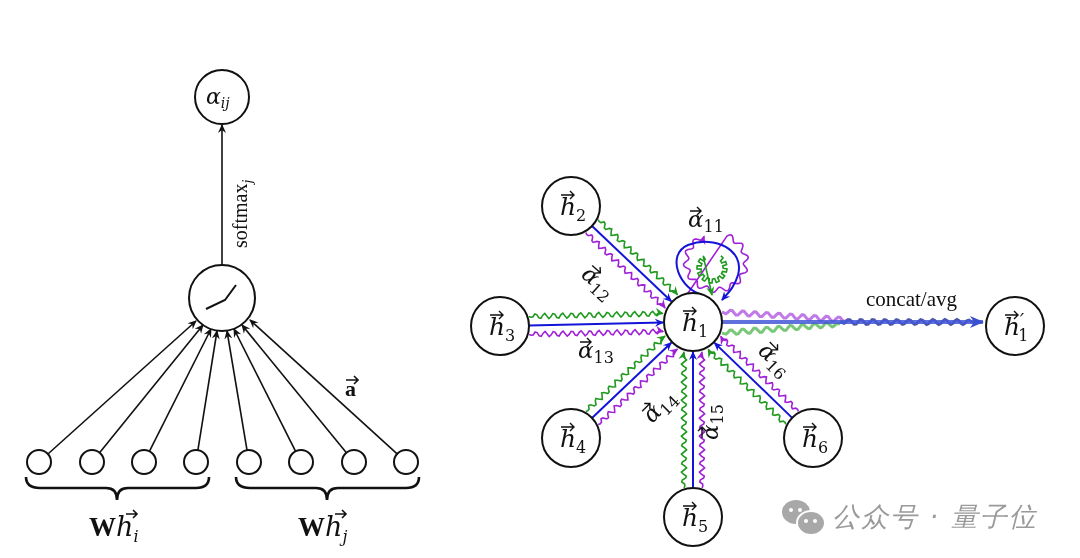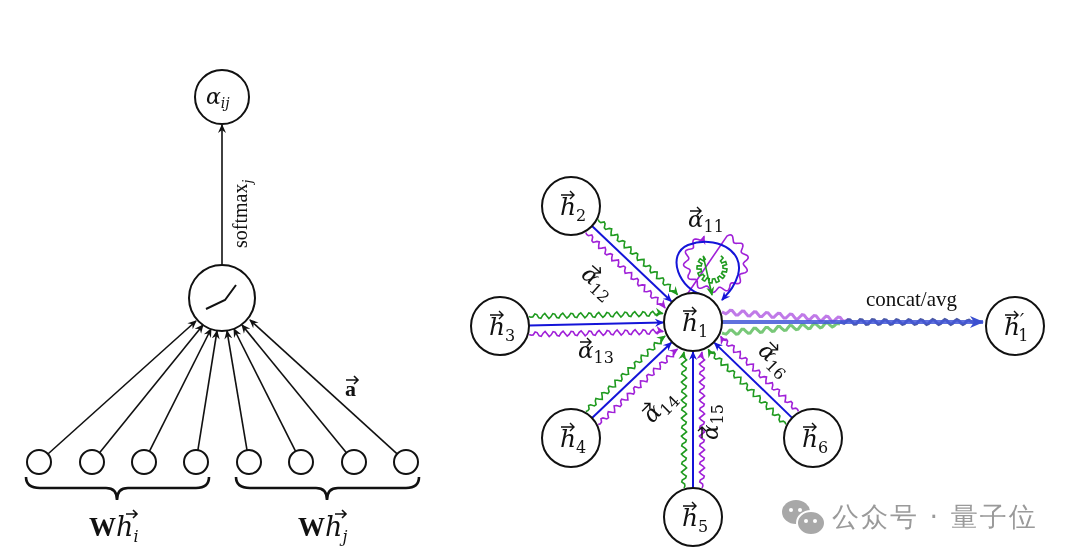--- a/index.html
+++ b/index.html
@@ -5,21 +5,21 @@
   html, body { margin: 0; padding: 0; background: #ffffff; }
   body { width: 1080px; height: 558px; position: relative; overflow: hidden;
          font-family: "DejaVu Serif", "Liberation Serif", serif; }
   svg { position: absolute; left: 0; top: 0; }
   .node { fill: #ffffff; stroke: #111111; stroke-width: 2; }
   .edge { stroke: #111111; stroke-width: 1.6; fill: none; }
   .math { font-family: "DejaVu Serif", "Liberation Serif", serif; font-style: italic; fill: #111; }
   .roman { font-family: "Liberation Serif", "DejaVu Serif", serif; fill: #111; }
   .bold { font-family: "Liberation Serif", "DejaVu Serif", serif; font-weight: bold; fill: #111; }
   .watermark { position: absolute; left: 782px; top: 499px; height: 36px; display: flex; align-items: center;
-               font-family: "DejaVu Sans", sans-serif; font-size: 27px; color: #9a9a9a; letter-spacing: 2px; }
+               font-family: "DejaVu Sans", sans-serif; font-size: 27px; color: #9a9a9a; letter-spacing: 2px; font-style: italic; }
   .wm-icon { width: 42px; height: 34px; position: relative; margin-right: 8px; }
 </style>
 </head>
 <body>
 
 <svg width="1080" height="558" viewBox="0 0 1080 558">
   <defs>
     <marker id="arrBlack" markerWidth="10" markerHeight="10" refX="8" refY="5" orient="auto" markerUnits="userSpaceOnUse">
       <path d="M0,1 L9,5 L0,9 L3,5 Z" fill="#111"></path>
     </marker>

